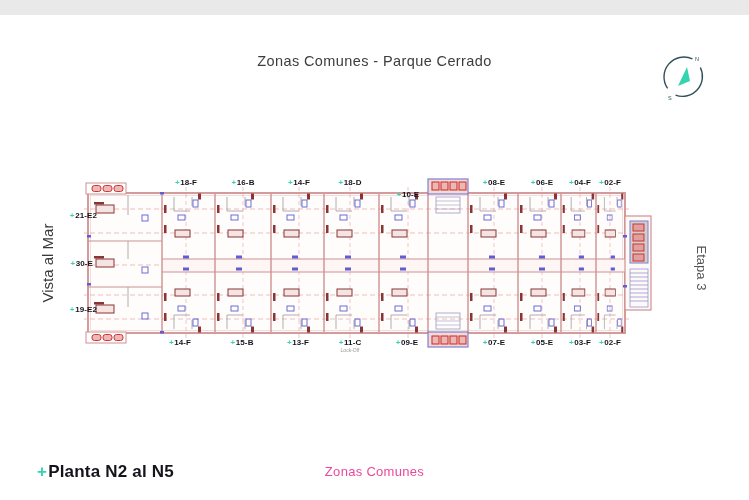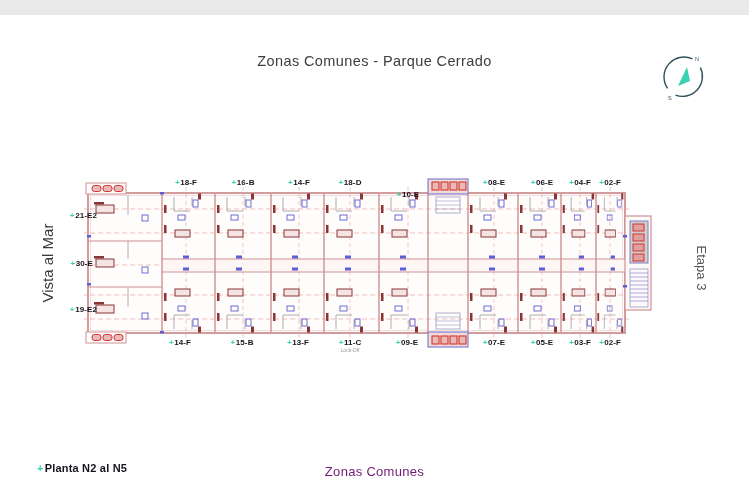--- a/index.html
+++ b/index.html
@@ -6,22 +6,22 @@
     --wall:#cf9191; --dash:#e7a2a2; --blue:#5d5dd4; --red:#cf352c;
     --maroon:#8a3535; --teal:#35d3b0; --ink:#14141c; --ring:#31505a;
   }
   *{box-sizing:border-box;margin:0;padding:0}
   body{background:#e9e9e9;font-family:"Liberation Sans",sans-serif}
   .page{position:relative;width:749px;height:500px;background:#ffffff;overflow:hidden;margin:15px auto}
 
   .title-top{position:absolute;left:0;right:0;top:38px;text-align:center;
     font-size:14.5px;color:#3d3d3d;letter-spacing:.4px}
   .footer-center{position:absolute;left:0;right:0;top:449px;text-align:center;
-    font-size:13px;color:#701a75;letter-spacing:.3px}
-  .footer-left{position:absolute;left:37px;top:447px;font-size:11px;font-weight:700;
+    font-size:13px;color:#ec4899;letter-spacing:.3px}
+  .footer-left{position:absolute;left:37px;top:447px;font-size:17px;font-weight:700;
     color:var(--ink);letter-spacing:.2px;white-space:nowrap}
   .footer-left .plus{color:var(--teal);margin-right:1px}
 
   .side-label{position:absolute;white-space:nowrap;color:#3a3a3a}
   .vista{left:47px;top:248px;font-size:15px;transform:translate(-50%,-50%) rotate(-90deg)}
   .etapa{left:701px;top:253px;font-size:13px;color:#555;transform:translate(-50%,-50%) rotate(90deg)}
 
   .compass{position:absolute;left:660px;top:38px}
 
   

